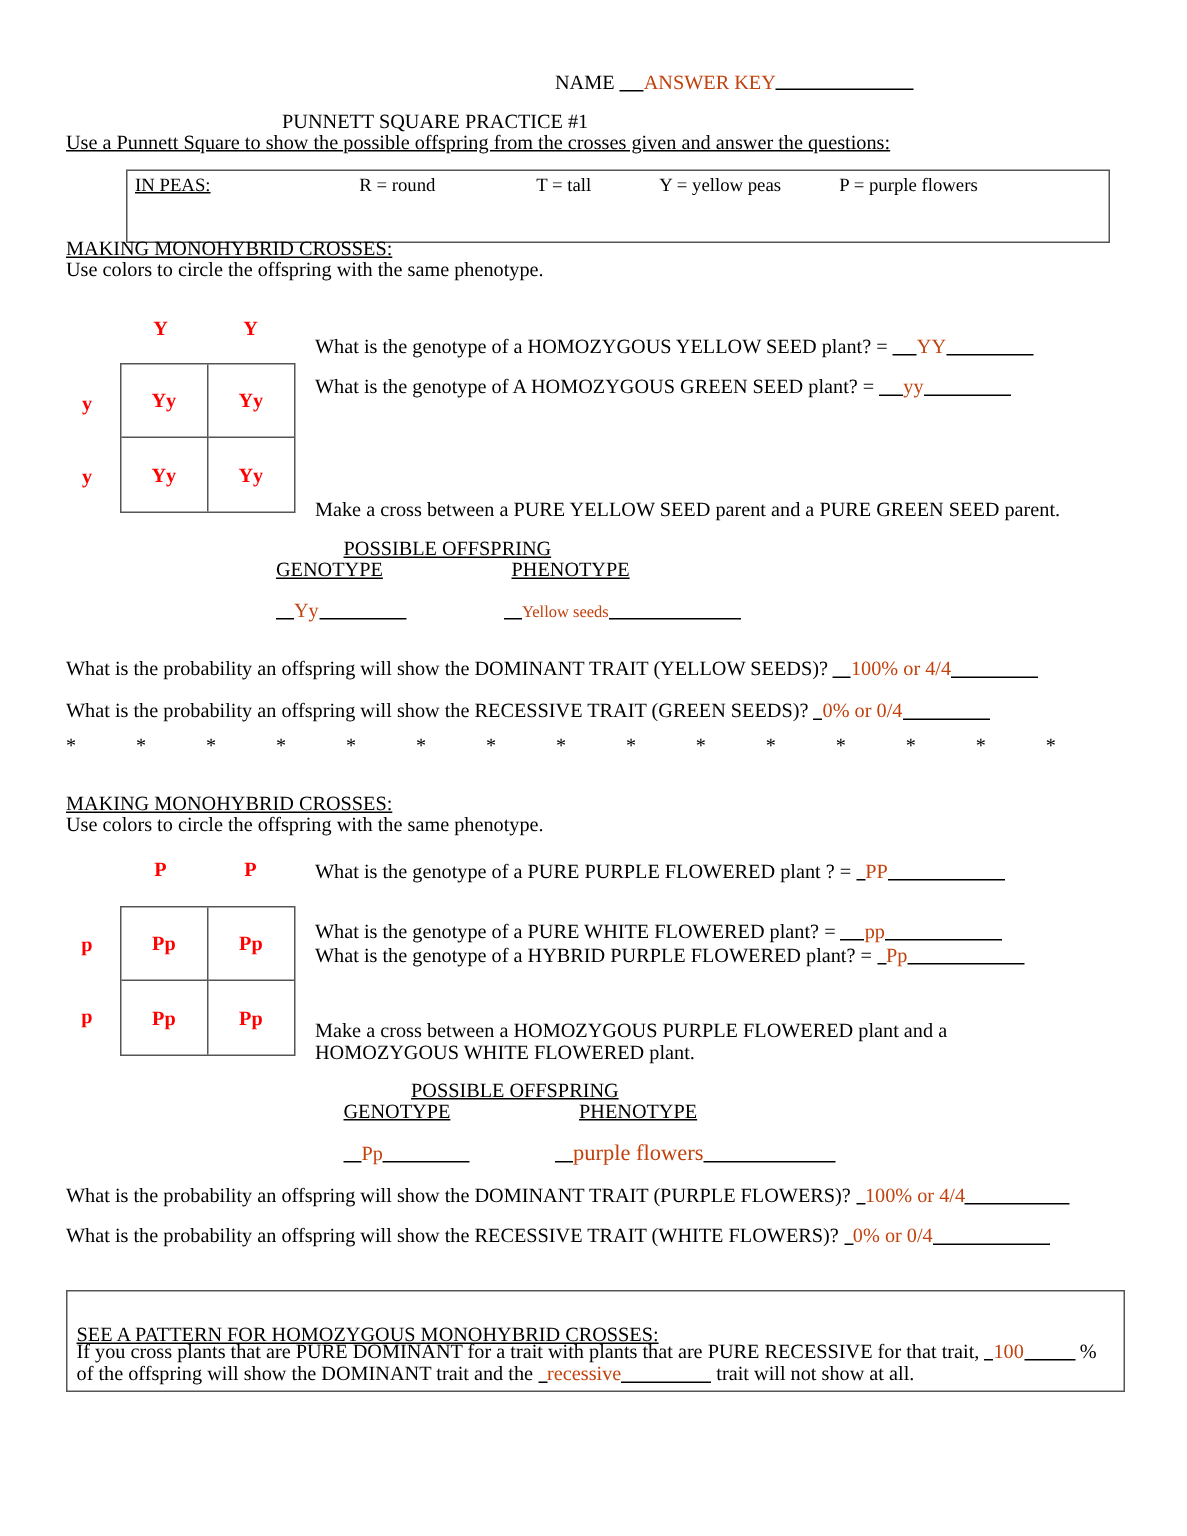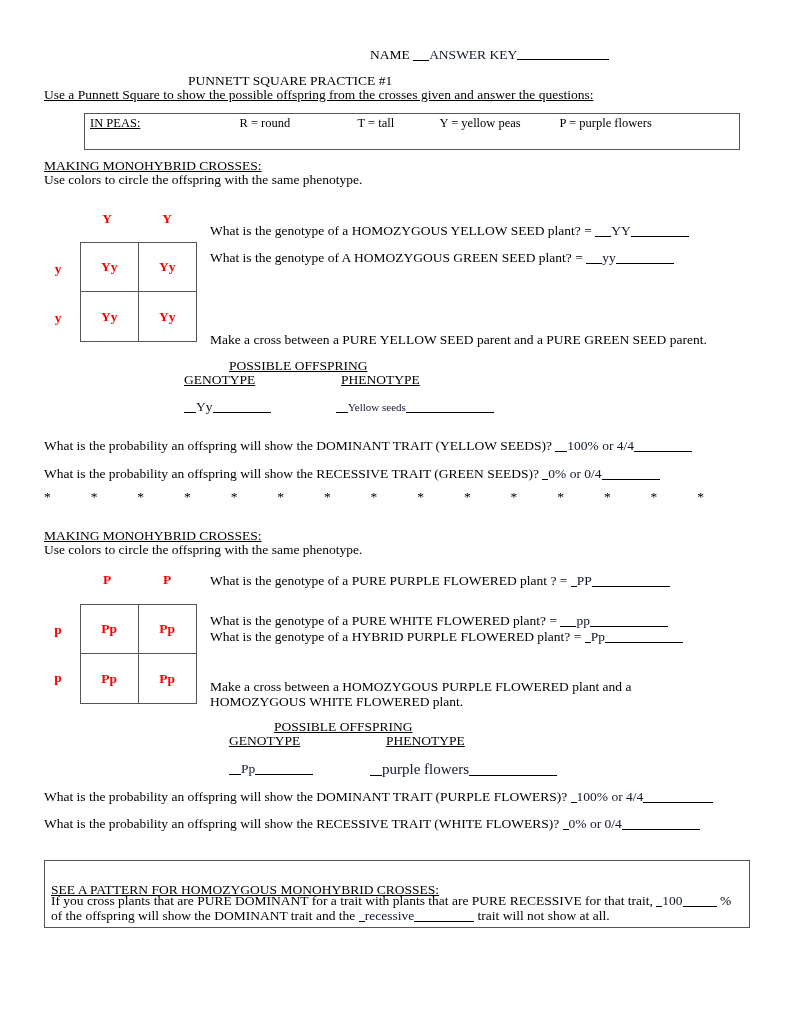--- a/index.html
+++ b/index.html
@@ -14,21 +14,21 @@
     color: #000000;
     position: relative;
     overflow: hidden;
   }
   .page {
     position: absolute;
     left: 0; top: 0;
     width: 791px;
     height: 1024px;
   }
-  .ans { color: #0f172a; }
+  .ans { color: #c2410c; }
   .u { text-decoration: underline; }
   .abs { position: absolute; }
 
   
   #name-line {
     left: 370px; top: 46px;
     font-size: 13.5px;
     white-space: nowrap;
   }
   #name-blank-right {
@@ -48,21 +48,21 @@
     left: 44px; top: 87px;
     font-size: 13.5px;
     text-decoration: underline;
     white-space: nowrap;
   }
 
   
   #key-box {
     left: 84px; top: 113px;
     width: 656px;
-    height: 37px;
+    height: 49px;
     border: 1px solid #555;
     box-sizing: border-box;
   }
   #key-box .krow {
     position: absolute;
     font-size: 12.5px;
     white-space: nowrap;
   }
   #key-row1 { left: 5px; top: 2px; }
   #key-row2 { left: 5px; top: 16px; }

